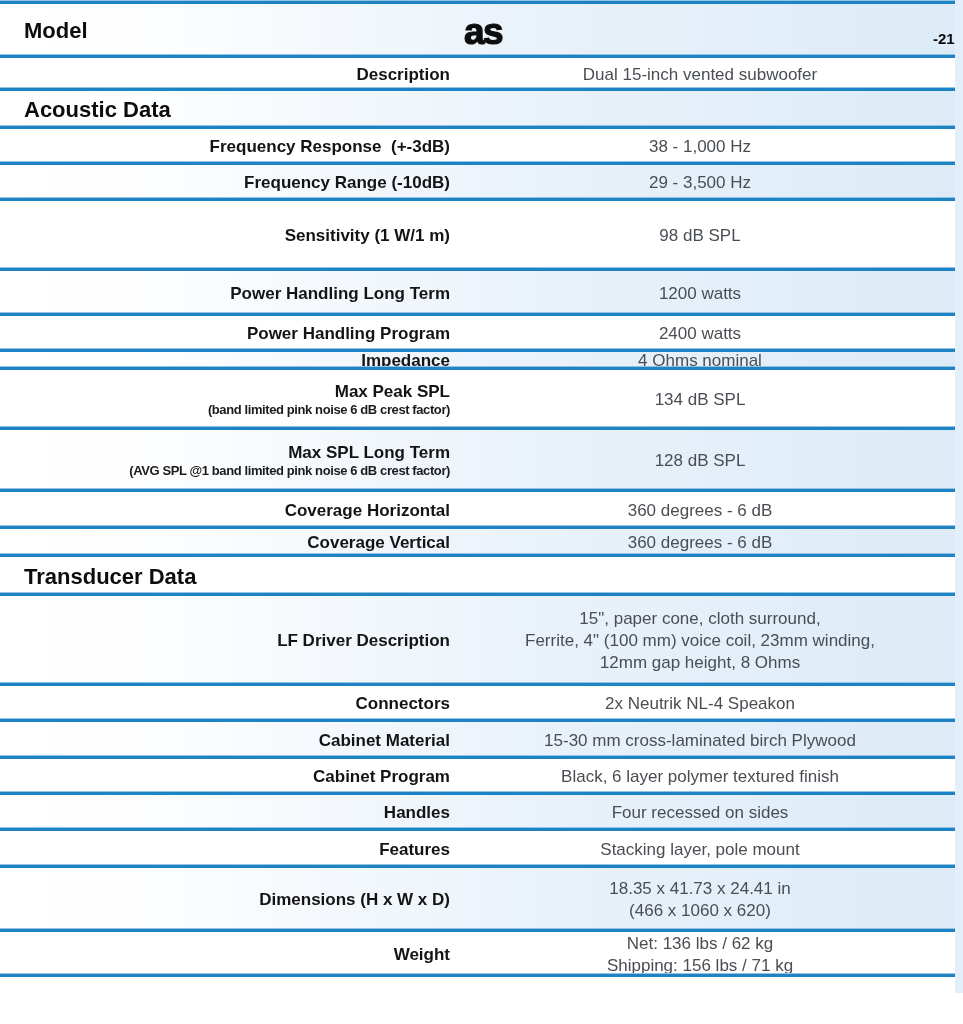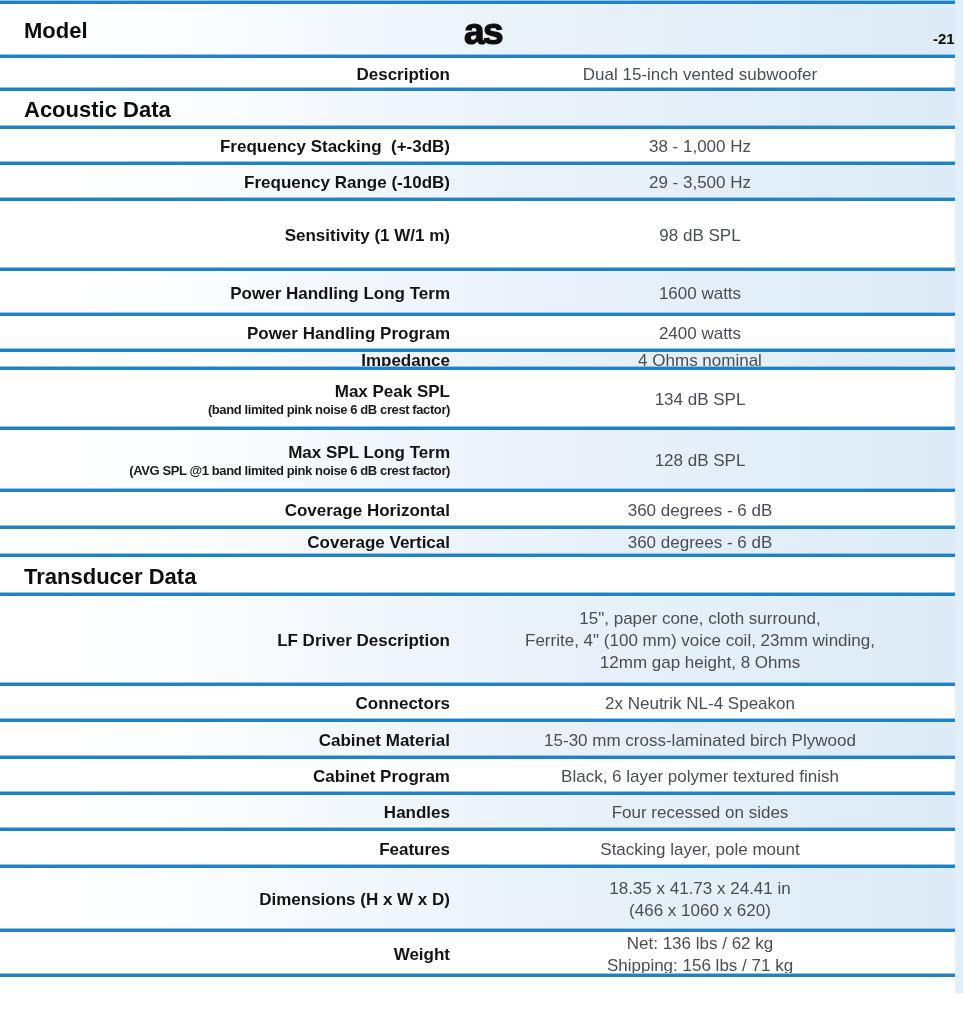--- a/index.html
+++ b/index.html
@@ -87,21 +87,21 @@
         </div>
       <div class="vcol">Dual 15-inch vented subwoofer</div>
     </div>
 
     <div class="row tinted" style="height:38px">
       <div class="section-label">Acoustic Data</div>
     </div>
 
     <div class="row" style="height:36px">
       <div class="lcol">
-          <div class="label">Frequency Stacking  (+-3dB)</div>
+          <div class="label">Frequency Response  (+-3dB)</div>
         </div>
       <div class="vcol">38 - 1,000 Hz</div>
     </div>
 
     <div class="row tinted" style="height:36px">
       <div class="lcol">
           <div class="label">Frequency Range (-10dB)</div>
         </div>
       <div class="vcol">29 - 3,500 Hz</div>
     </div>
@@ -110,21 +110,21 @@
       <div class="lcol">
           <div class="label">Sensitivity (1 W/1 m)</div>
         </div>
       <div class="vcol">98 dB SPL</div>
     </div>
 
     <div class="row tinted" style="height:45px">
       <div class="lcol">
           <div class="label">Power Handling Long Term</div>
         </div>
-      <div class="vcol">1600 watts</div>
+      <div class="vcol">1200 watts</div>
     </div>
 
     <div class="row" style="height:36px">
       <div class="lcol">
           <div class="label">Power Handling Program</div>
         </div>
       <div class="vcol">2400 watts</div>
     </div>
 
     <div class="row tinted" style="height:18px">

